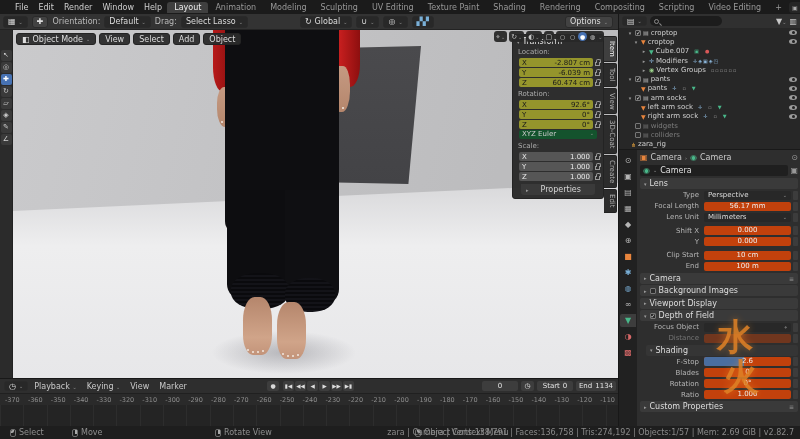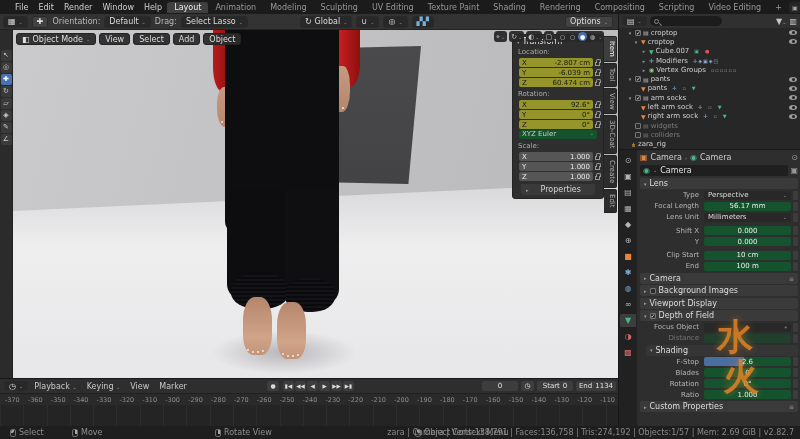--- a/index.html
+++ b/index.html
@@ -106,21 +106,21 @@
 .ptab.act{background:#3d3d3d}
 .pg{color:#b5b5b5}.po{color:#e8853d}.pb{color:#7ab0d8}.pgr{color:#49b88a}.pr{color:#d86868}
 .pcontent{flex:1;background:#2e2e2e;padding:2px 2px 0 3px;position:relative;overflow:hidden}
 .bcrumb{height:11px;display:flex;align-items:center;gap:3px;color:#cccccc}
 .dbrow{height:12px;display:flex;align-items:center;gap:2px;margin:1px 0 2px}
 .dbchip{flex:1;height:11px;background:#1f1f1f;border-radius:2px;display:flex;align-items:center;gap:3px;padding:0 3px;color:#e0e0e0}
 .phdr{height:11px;background:#3a3a3a;display:flex;align-items:center;gap:3px;padding:0 4px;color:#dedede;margin:1.5px 0;border-radius:2px}
 .phdr .hic{margin-left:auto;color:#999;font-size:6px}
 .prow{height:9.5px;display:flex;align-items:center;margin:1.5px 0}
 .plab{width:64px;text-align:right;padding-right:5px;color:#b5b5b5;font-size:7px;flex:none;white-space:nowrap}
-.pfield{flex:1;height:9px;background:#14532d;border-radius:2px;color:#eee;display:flex;align-items:center;justify-content:center;font-size:7px;position:relative;overflow:hidden}
+.pfield{flex:1;height:9px;background:#c2410c;border-radius:2px;color:#eee;display:flex;align-items:flex-start;justify-content:center;font-size:7px;position:relative;overflow:hidden}
 .pfield span{position:relative;z-index:2}
 .pfield.fill::before{content:"";position:absolute;left:0;top:0;bottom:0;width:46%;background:#4a6ea0;z-index:1}
 .pfield.dimf{opacity:.45}
 .pdrop{flex:1;height:9px;background:#282828;border-radius:2px;color:#ddd;display:flex;align-items:center;font-size:7px;padding:0 4px;gap:3px}
 .pdrop .caret{margin-left:auto}
 .adot{width:5px;height:9px;background:#3c3c3c;border-radius:1px;margin-left:2px;flex:none}
 .wm{position:absolute;color:#e08226;opacity:.88;font-size:36px;line-height:34px;text-shadow:0 0 7px rgba(255,150,40,.55);z-index:6;pointer-events:none;font-weight:bold}
 
 #status{position:absolute;left:0;top:426px;width:800px;height:13px;background:#1e1e1e;color:#8f8f8f;z-index:30}
 .hint{position:absolute;top:2px;display:flex;align-items:center}

